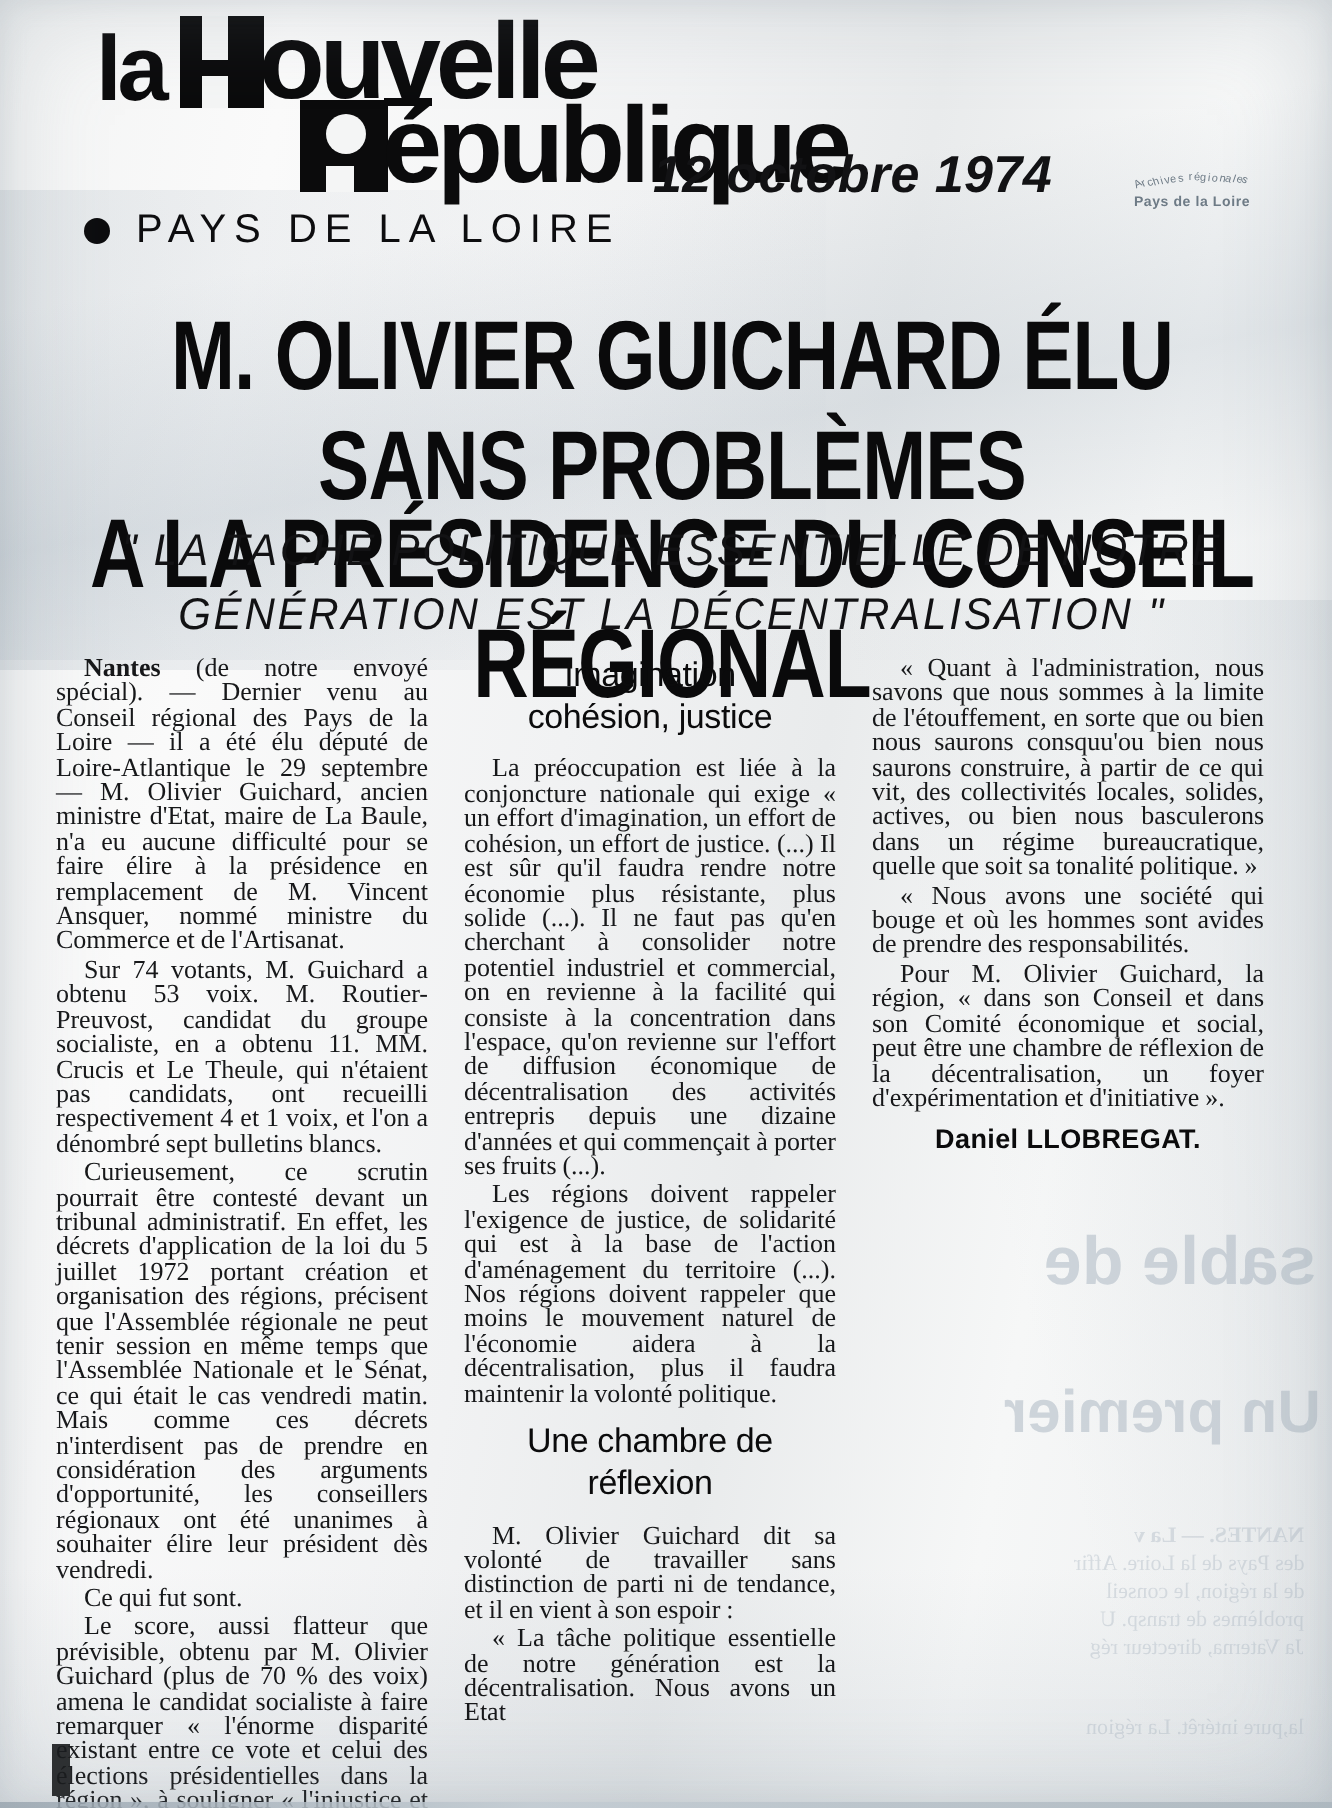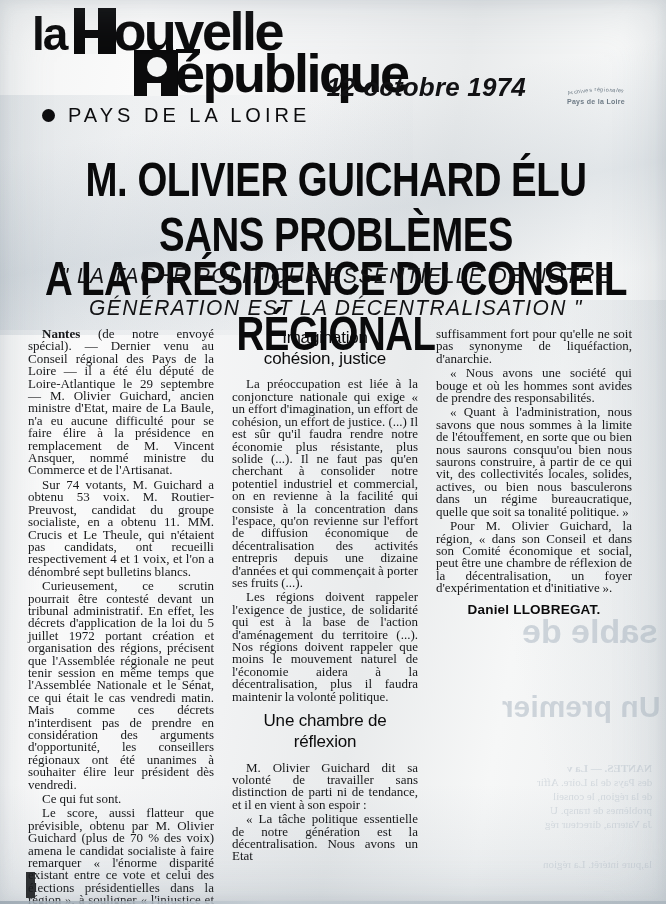--- a/index.html
+++ b/index.html
@@ -34,21 +34,21 @@
   .edge-mark { position:absolute; left:26px; bottom:6px; width:9px; height:26px;
     background:#1a1c1e; opacity:.9; }
 
   
   .ghost { position:absolute; color:#aeb9c4; opacity:.55; pointer-events:none;
     transform:scaleX(-1); font-family:"Liberation Sans", sans-serif; white-space:nowrap; }
   .ghost-head { font-weight:bold; }
   .ghost-body { font-family:"Liberation Serif", serif; opacity:.42; }
 
   
-  #masthead { position:absolute; left:32px; top:8px; width:600px; }
+  #masthead { position:absolute; left:48px; top:8px; width:600px; }
   .mast-line { display:flex; align-items:flex-end; line-height:.84; }
   .mast-line.l2 { margin-left:102px; margin-top:-4px; }
   .mast-word {
     font-family:"Liberation Sans", sans-serif;
     font-weight:bold; font-size:54px; color:#0b0b0c;
     letter-spacing:-2.5px; text-transform:none;
   }
   .mast-la { font-size:46px; margin-right:8px; letter-spacing:-2px; }
   
   .blockcap { position:relative; display:inline-block;
@@ -205,23 +205,22 @@
         <div>cohésion, justice</div>
       </div>
       <p>La préoccupation est liée à la conjoncture nationale qui exige « un effort d'imagination, un effort de cohésion, un effort de justice. (...) Il est sûr qu'il faudra rendre notre économie plus résistante, plus solide (...). Il ne faut pas qu'en cherchant à consolider notre potentiel industriel et commercial, on en revienne à la facilité qui consiste à la concentration dans l'espace, qu'on revienne sur l'effort de diffusion économique de décentralisation des activités entrepris depuis une dizaine d'années et qui commençait à porter ses fruits (...).</p>
       <p>Les régions doivent rappeler l'exigence de justice, de solidarité qui est à la base de l'action d'aménagement du territoire (...). Nos régions doivent rappeler que moins le mouvement naturel de l'économie aidera à la décentralisation, plus il faudra maintenir la volonté politique.</p>
       <div class="colsub">Une chambre de réflexion</div>
       <p>M. Olivier Guichard dit sa volonté de travailler sans distinction de parti ni de tendance, et il en vient à son espoir :</p>
       <p>« La tâche politique essentielle de notre génération est la décentralisation. Nous avons un Etat</p>
     </div>
 
     <div class="col col3">
-      <p class="noindent">suffisamment fort pour qu'elle ne soit pas synonyme de liquéfaction, d'anarchie.</p>
+      <p>« Quant à l'administration, nous savons que nous sommes à la limite de l'étouffement, en sorte que ou bien nous saurons consquu'ou bien nous saurons construire, à partir de ce qui vit, des collectivités locales, solides, actives, ou bien nous basculerons dans un régime bureaucratique, quelle que soit sa tonalité politique. »</p>
       <p>« Nous avons une société qui bouge et où les hommes sont avides de prendre des responsabilités.</p>
-      <p>« Quant à l'administration, nous savons que nous sommes à la limite de l'étouffement, en sorte que ou bien nous saurons consquu'ou bien nous saurons construire, à partir de ce qui vit, des collectivités locales, solides, actives, ou bien nous basculerons dans un régime bureaucratique, quelle que soit sa tonalité politique. »</p>
       <p>Pour M. Olivier Guichard, la région, « dans son Conseil et dans son Comité économique et social, peut être une chambre de réflexion de la décentralisation, un foyer d'expérimentation et d'initiative ».</p>
       <div class="byline">Daniel LLOBREGAT.</div>
     </div>
   </div>
 
   <div class="vignette"></div>
   <div class="bottom-rule"></div>
   <div class="edge-mark"></div>
 </div>
 

